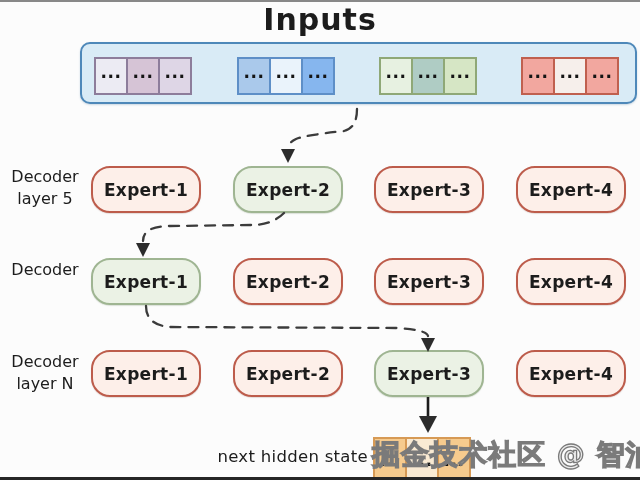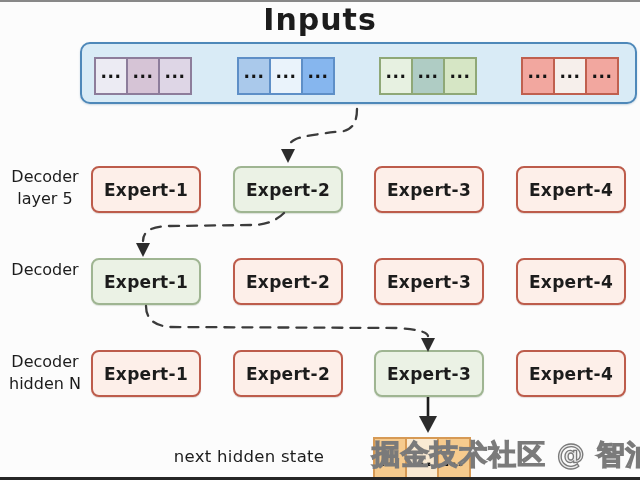--- a/index.html
+++ b/index.html
@@ -26,32 +26,32 @@
     display:flex;align-items:center;justify-content:center;
   }
   .token-cell:first-child{margin-left:0;}
   .dots{font-weight:bold;font-size:17px;line-height:0;transform:translateY(-4px);letter-spacing:.5px;color:#141414;}
 
   .layer-label{
     position:absolute;left:4px;width:82px;text-align:center;
     font-size:16px;font-weight:400;line-height:22px;
   }
   .expert{
-    position:absolute;width:106px;height:43px;border-radius:8px;
+    position:absolute;width:106px;height:43px;border-radius:19px;
     border:2px solid #bd5c4b;background:#fdefe9;
     display:flex;align-items:center;justify-content:center;
     font-size:17px;font-weight:600;letter-spacing:.3px;
     box-shadow:0 1px 1px rgba(120,70,60,.18);
   }
   .expert.selected{border-color:#9fb592;background:#ebf2e5;box-shadow:0 1px 1px rgba(90,120,80,.2);}
 
   .arrows{position:absolute;left:0;top:0;width:640px;height:480px;pointer-events:none;z-index:5;}
 
   .next-label{
-    position:absolute;left:130px;top:447px;width:238px;text-align:center;
+    position:absolute;left:130px;top:447px;width:238px;text-align:right;
     font-size:16.5px;font-weight:500;letter-spacing:.3px;
   }
   .output-group{position:absolute;left:373px;top:437px;display:flex;}
   .output-cell{
     width:30px;height:38px;border:2px solid #d79a55;margin-left:-2px;
     display:flex;align-items:center;justify-content:center;
   }
   .output-cell:first-child{margin-left:0;}
   .output-cell .dots{transform:translateY(2px);}
 
@@ -130,21 +130,21 @@
   <div class="layer-label" style="top:259px">
     <div>Decoder</div>
   </div>
   <div class="expert selected" style="left:91px;top:258px">Expert-1</div>
   <div class="expert" style="left:233px;top:258px">Expert-2</div>
   <div class="expert" style="left:374px;top:258px">Expert-3</div>
   <div class="expert" style="left:516px;top:258px">Expert-4</div>
 
   <div class="layer-label" style="top:351px">
     <div>Decoder</div>
-    <div>hidden N</div>
+    <div>layer N</div>
   </div>
   <div class="expert" style="left:91px;top:350px">Expert-1</div>
   <div class="expert" style="left:233px;top:350px">Expert-2</div>
   <div class="expert selected" style="left:374px;top:350px">Expert-3</div>
   <div class="expert" style="left:516px;top:350px">Expert-4</div>
 
   <svg class="arrows" viewBox="0 0 640 480">
     <g stroke="#3b3b3b" stroke-width="2.3" fill="none" stroke-linecap="round" stroke-dasharray="10 8">
       <path d="M357,109 Q357,128 344,131 Q306,135 296,139 Q288,143 288,148"></path>
       <path d="M284,213 Q272,225 252,225 L170,226 Q143,226 143,241"></path>

